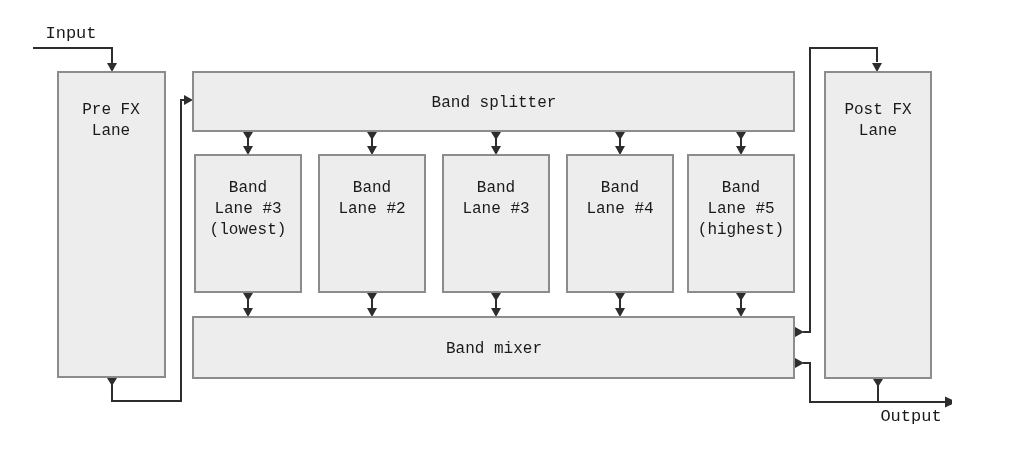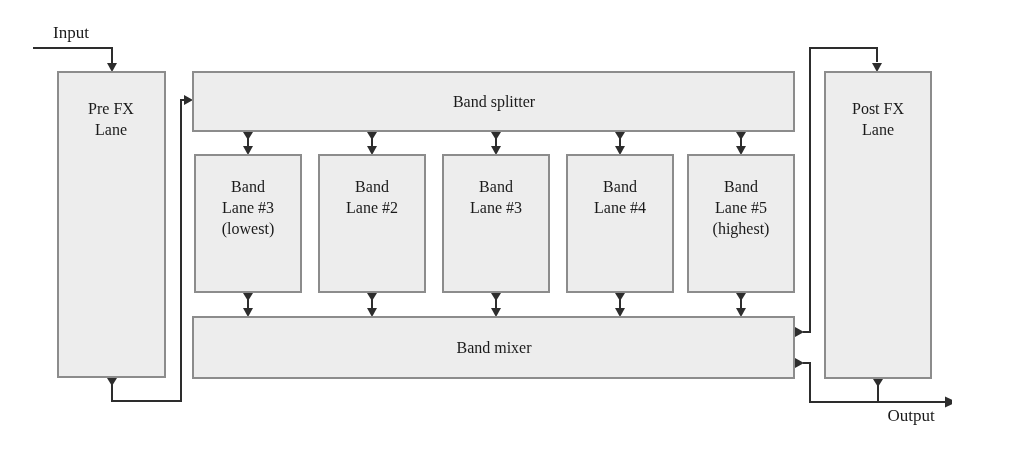--- a/index.html
+++ b/index.html
@@ -7,21 +7,21 @@
     --box-border:#8c8c8c;
     --line:#2d2d2d;
     --text:#1a1a1a;
     --background:#ffffff;
   }
   html,body{margin:0;padding:0;background:var(--background);}
   .stage{
     position:relative;
     width:952px;height:452px;
     background:var(--background);
-    font-family:Liberation Serif, serif;
+    font-family:Liberation Mono, monospace;
     overflow:hidden;
   }
   svg{display:block;}
   .node-box{
     fill:var(--box-fill);
     stroke:var(--box-border);
     stroke-width:2;
   }
   .wire{
     fill:none;

